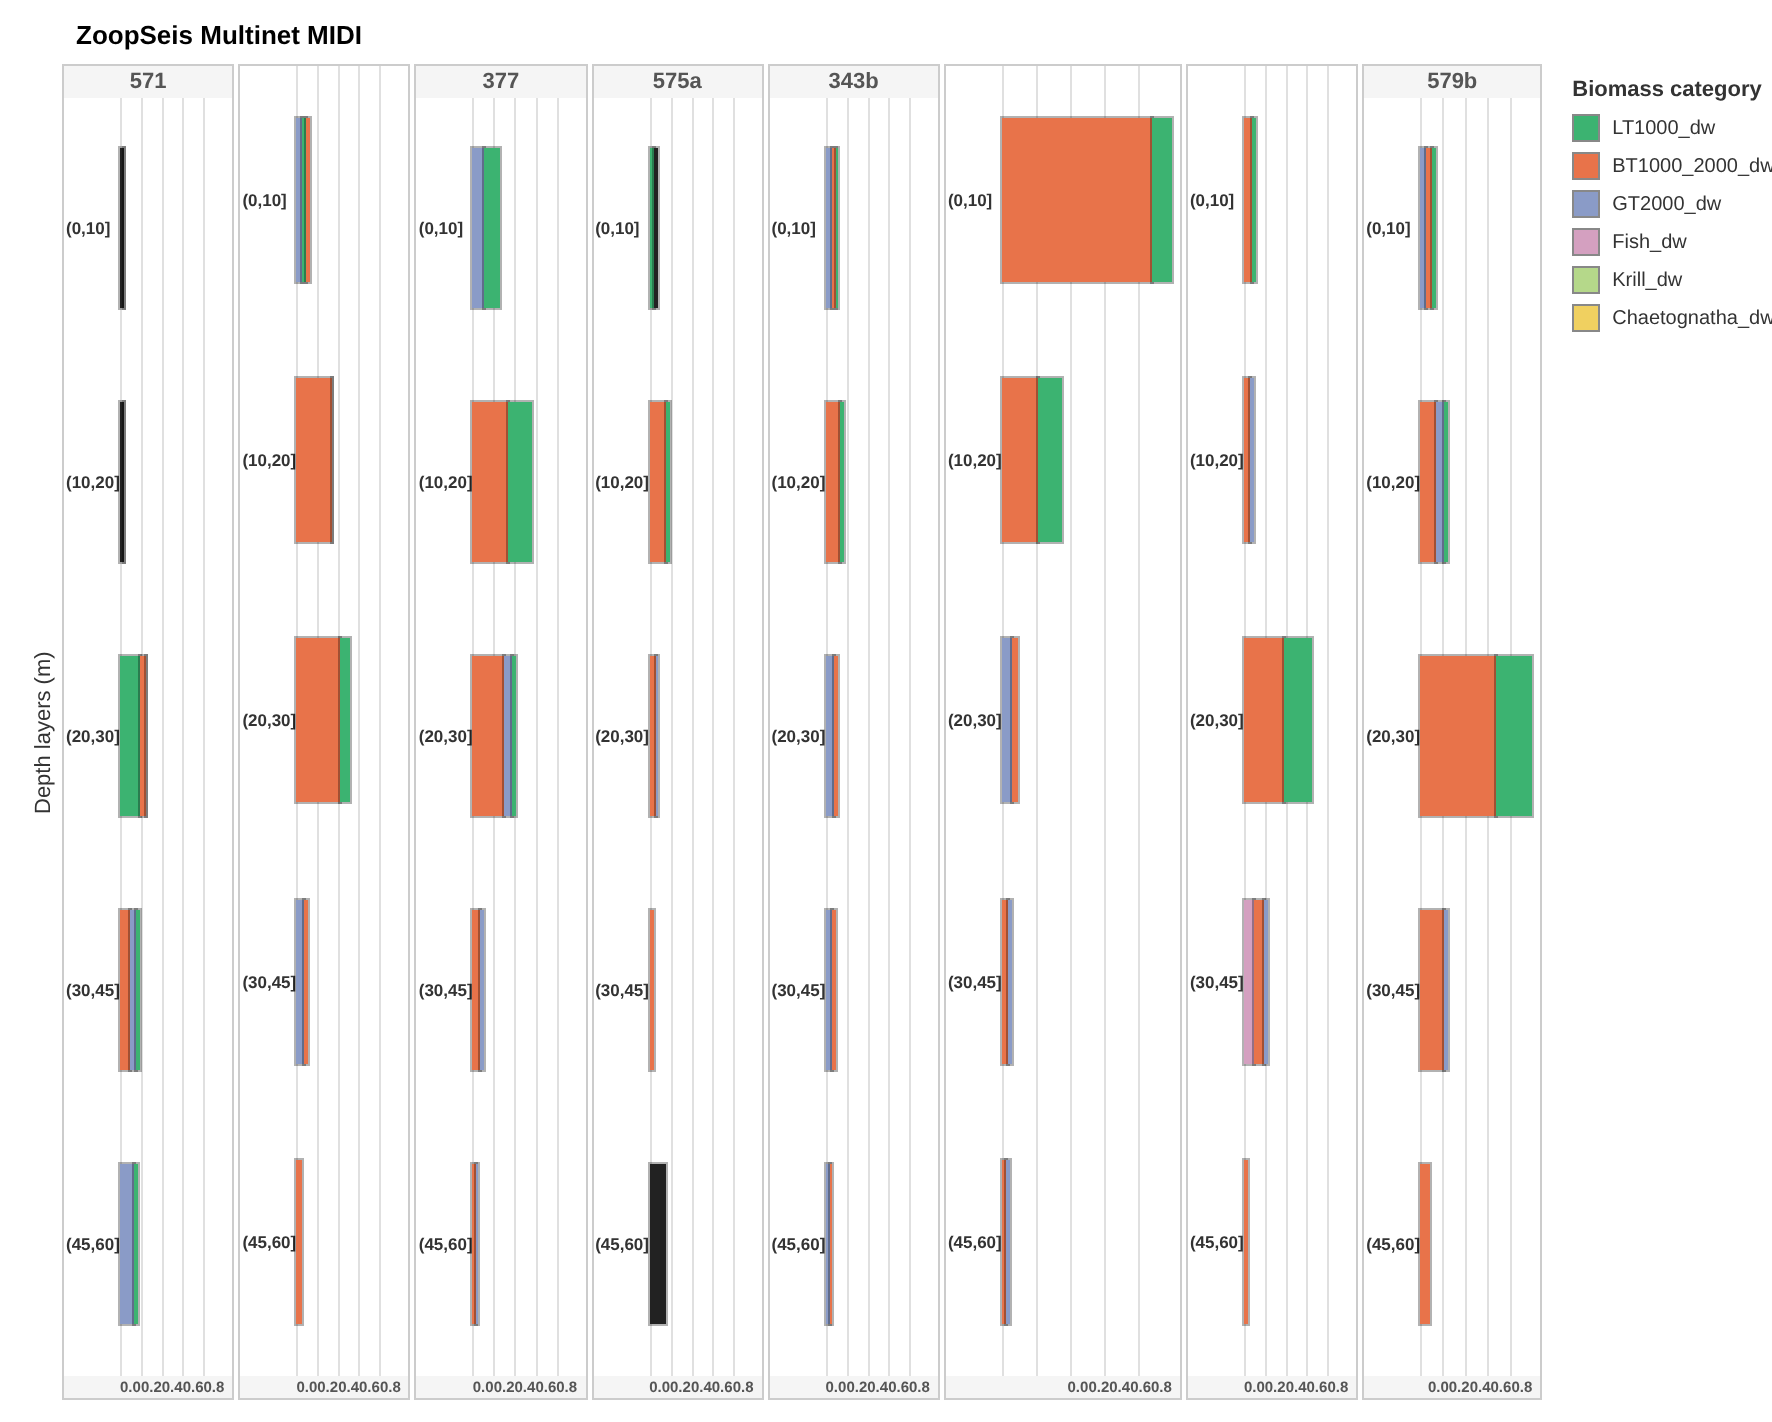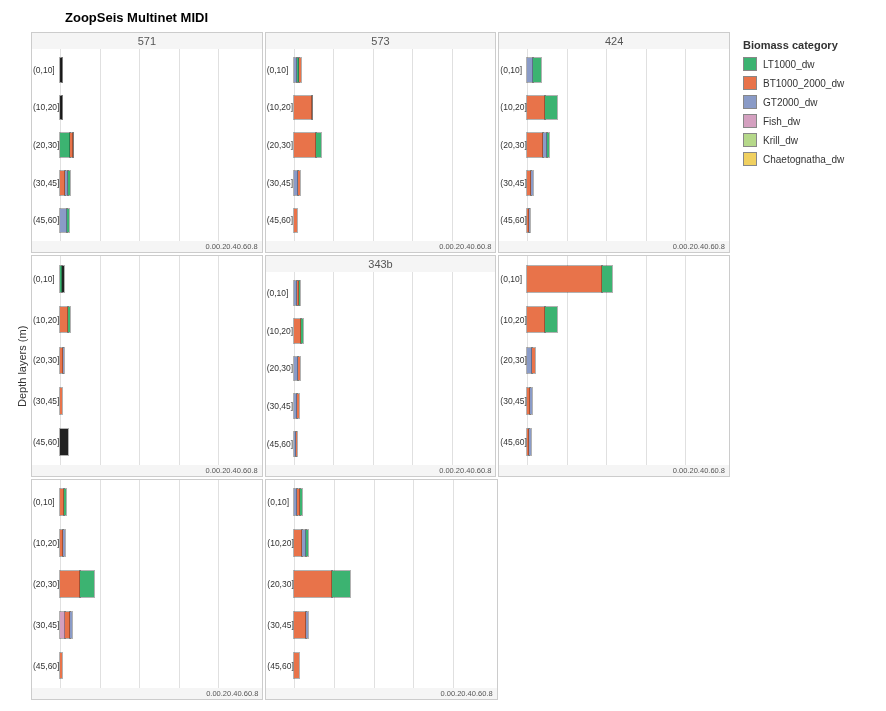--- a/index.html
+++ b/index.html
@@ -15,21 +15,21 @@
       width: 886px;
       height: 711px;
       padding: 10px 10px 10px 10px;
       display: flex;
       flex-direction: column;
     }
     .chart-title {
       font-size: 13px;
       font-weight: bold;
       margin-bottom: 6px;
-      margin-left: 55px;
+      margin-left: 28px;
     }
     .content-area {
       display: flex;
       flex: 1;
     }
     .y-axis-label {
       writing-mode: vertical-rl;
       transform: rotate(180deg);
       font-size: 11px;
       display: flex;
@@ -38,22 +38,22 @@
       padding-right: 4px;
       color: #333;
       min-width: 20px;
     }
     .plots-and-legend {
       display: flex;
       flex: 1;
     }
     .plots-grid-container {
       display: flex;
-      flex-direction: column;
-      flex: 1;
+      flex: 1;
+      font-weight: bold;
     }
     .plots-row {
       display: flex;
       flex: 1;
     }
     .plot-cell {
       flex: 1;
       border: 1px solid #ccc;
       background: #f5f5f5;
       display: flex;
@@ -214,21 +214,20 @@
               </div>
               <div class="x-axis-ticks">
                 <span>0.0</span>
                 <span>0.2</span>
                 <span>0.4</span>
                 <span>0.6</span>
                 <span>0.8</span>
               </div>
             </div>
             <div class="plot-cell">
-              <div class="plot-title">573</div>
               <div class="plot-inner">
                 <div class="bar-row">
                   <span class="depth-label">(0,10]</span>
                   <div class="bar-track">
                     <div class="bar-segment" style="background: rgb(138, 155, 199); width: 3px; border: none; outline: rgba(0, 0, 0, 0.3) solid 0.5px;"></div>
                     <div class="bar-segment" style="background: rgb(60, 179, 113); width: 2px; border: none; outline: rgba(0, 0, 0, 0.3) solid 0.5px;"></div>
                     <div class="bar-segment" style="background: rgb(232, 115, 74); width: 2px; border: none; outline: rgba(0, 0, 0, 0.3) solid 0.5px;"></div>
                   </div>
                 </div>
                 <div class="bar-row">
@@ -261,21 +260,21 @@
               </div>
               <div class="x-axis-ticks">
                 <span>0.0</span>
                 <span>0.2</span>
                 <span>0.4</span>
                 <span>0.6</span>
                 <span>0.8</span>
               </div>
             </div>
             <div class="plot-cell">
-              <div class="plot-title">424</div>
+              <div class="plot-title">377</div>
               <div class="plot-inner">
                 <div class="bar-row">
                   <span class="depth-label">(0,10]</span>
                   <div class="bar-track">
                     <div class="bar-segment" style="background: rgb(138, 155, 199); width: 6px; border: none; outline: rgba(0, 0, 0, 0.3) solid 0.5px;"></div>
                     <div class="bar-segment" style="background: rgb(60, 179, 113); width: 8px; border: none; outline: rgba(0, 0, 0, 0.3) solid 0.5px;"></div>
                   </div>
                 </div>
                 <div class="bar-row">
                   <span class="depth-label">(10,20]</span>
@@ -311,20 +310,21 @@
                 <span>0.0</span>
                 <span>0.2</span>
                 <span>0.4</span>
                 <span>0.6</span>
                 <span>0.8</span>
               </div>
             </div>
           </div>
           <div class="plots-row">
             <div class="plot-cell">
+              <div class="plot-title">575a</div>
               <div class="plot-inner">
                 <div class="bar-row">
                   <span class="depth-label">(0,10]</span>
                   <div class="bar-track">
                     <div class="bar-segment" style="background: rgb(60, 179, 113); width: 2px; border: none; outline: rgba(0, 0, 0, 0.3) solid 0.5px;"></div>
                     <div class="bar-segment" style="background: rgb(34, 34, 34); width: 1px; border: 1px solid rgb(34, 34, 34); outline: rgba(0, 0, 0, 0.3) solid 0.5px;"></div>
                   </div>
                 </div>
                 <div class="bar-row">
                   <span class="depth-label">(10,20]</span>
@@ -497,20 +497,21 @@
               </div>
               <div class="x-axis-ticks">
                 <span>0.0</span>
                 <span>0.2</span>
                 <span>0.4</span>
                 <span>0.6</span>
                 <span>0.8</span>
               </div>
             </div>
             <div class="plot-cell">
+              <div class="plot-title">579b</div>
               <div class="plot-inner">
                 <div class="bar-row">
                   <span class="depth-label">(0,10]</span>
                   <div class="bar-track">
                     <div class="bar-segment" style="background: rgb(138, 155, 199); width: 3px; border: none; outline: rgba(0, 0, 0, 0.3) solid 0.5px;"></div>
                     <div class="bar-segment" style="background: rgb(232, 115, 74); width: 3px; border: none; outline: rgba(0, 0, 0, 0.3) solid 0.5px;"></div>
                     <div class="bar-segment" style="background: rgb(60, 179, 113); width: 2px; border: none; outline: rgba(0, 0, 0, 0.3) solid 0.5px;"></div>
                   </div>
                 </div>
                 <div class="bar-row">

